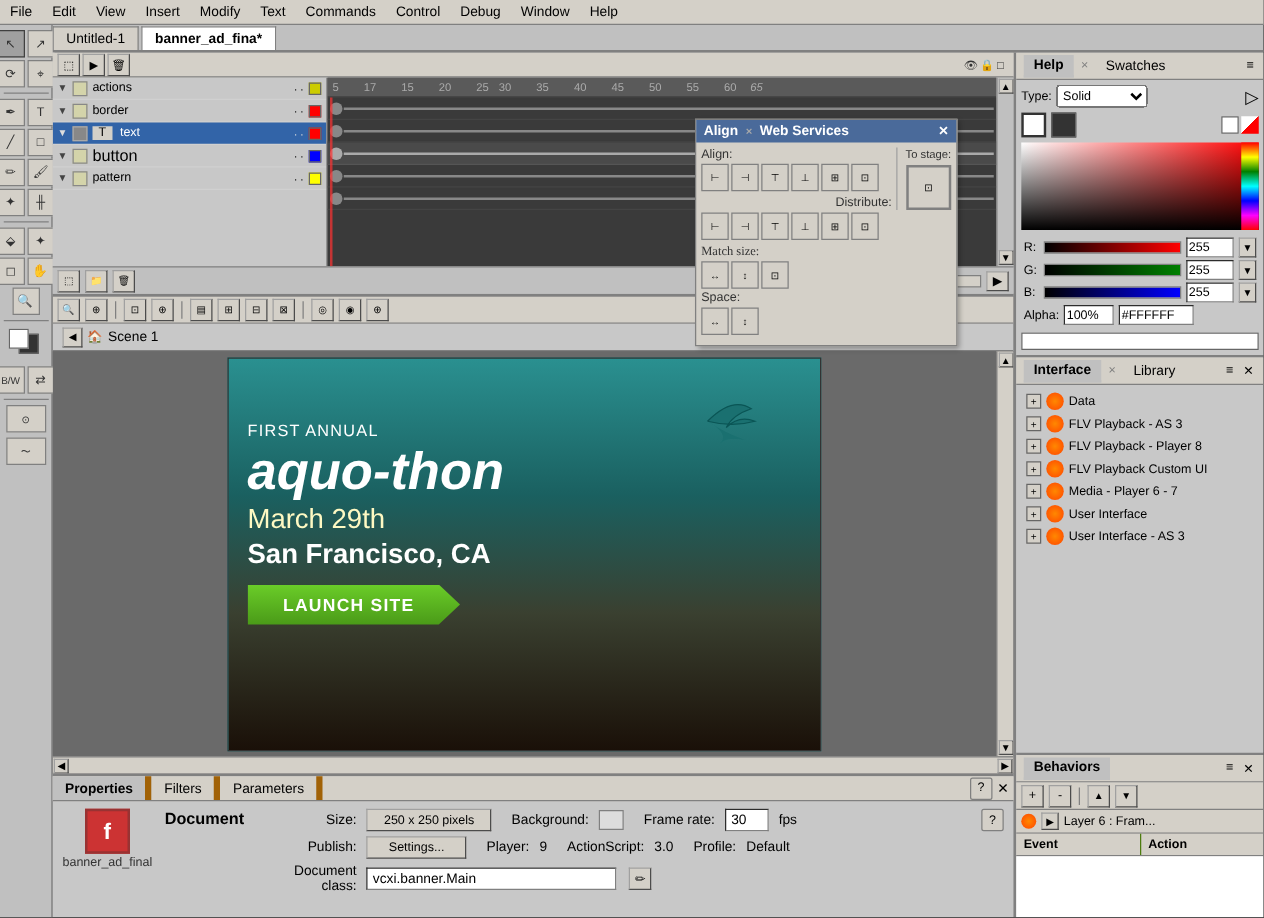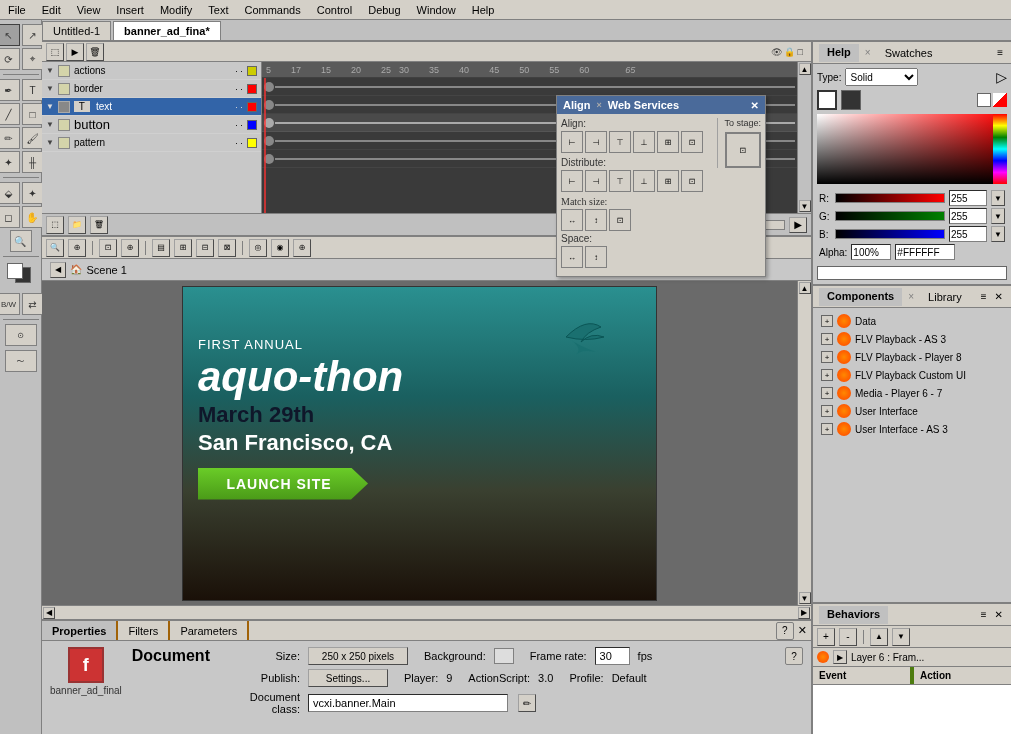--- a/index.html
+++ b/index.html
@@ -26,21 +26,21 @@
     .layer-color { width: 10px; height: 10px; border: 1px solid #666; flex-shrink: 0; }
 
     
     .right-panel { width: 200px; background: #c8c8c8; border-left: 2px solid #808080; display: flex; flex-direction: column; flex-shrink: 0; }
     .panel-header { background: #d4d0c8; height: 22px; display: flex; align-items: center; padding: 0 6px; gap: 4px; border-bottom: 1px solid #808080; font-size: 11px; }
     .panel-tab { padding: 2px 8px; font-size: 11px; cursor: pointer; background: #d4d0c8; }
     .panel-tab.active { background: #c0c0c0; font-weight: bold; border-bottom: 2px solid #c0c0c0; }
     .comp-item { display: flex; align-items: center; gap: 4px; padding: 2px 4px; font-size: 10px; cursor: pointer; }
     .comp-expand { width: 12px; height: 12px; border: 1px solid #666; background: #d4d0c8; display: flex; align-items: center; justify-content: center; font-size: 8px; cursor: pointer; flex-shrink: 0; }
     .comp-icon { width: 14px; height: 14px; background: radial-gradient(circle, #ff8800, #ff4400); border-radius: 50%; flex-shrink: 0; }
-    .bottom-tab { padding: 2px 10px; font-size: 11px; cursor: pointer; border-right: 2px solid #a16207; height: 100%; display: flex; align-items: center; }
+    .bottom-tab { padding: 2px 10px; font-size: 11px; cursor: pointer; border-right: 5px solid #a16207; height: 100%; display: flex; align-items: center; }
     .bottom-tab.active { background: #c0c0c0; font-weight: bold; }
     .field-row { display: flex; align-items: center; gap: 8px; font-size: 11px; }
     .field-label { width: 80px; text-align: right; }
     .field-input { height: 18px; font-size: 11px; padding: 1px 4px; border: 1px inset #808080; }
     .question-btn { width: 18px; height: 18px; background: #d4d0c8; border: 1px solid #808080; display: flex; align-items: center; justify-content: center; font-size: 10px; cursor: pointer; border-radius: 2px; }
 
     
     .floating-panel { position: absolute; background: #d4d0c8; border: 1px solid #808080; box-shadow: 2px 2px 4px rgba(0,0,0,0.3); z-index: 100; }
     .float-header { background: #4a6a9a; color: white; height: 18px; display: flex; align-items: center; padding: 0 6px; font-size: 11px; font-weight: bold; cursor: move; gap: 4px; }
     .float-close { margin-left: auto; cursor: pointer; font-size: 10px; color: white; }
@@ -209,21 +209,21 @@
                   <span style="color:#aaa; font-size:9px; margin-right:20px;">17</span>
                   <span style="color:#aaa; font-size:9px; margin-right:20px;">15</span>
                   <span style="color:#aaa; font-size:9px; margin-right:20px;">20</span>
                   <span style="color:#aaa; font-size:9px; margin-right:8px;">25</span>
                   <span style="color:#aaa; font-size:9px; margin-right:20px;">30</span>
                   <span style="color:#aaa; font-size:9px; margin-right:20px;">35</span>
                   <span style="color:#aaa; font-size:9px; margin-right:20px;">40</span>
                   <span style="color:#aaa; font-size:9px; margin-right:20px;">45</span>
                   <span style="color:#aaa; font-size:9px; margin-right:20px;">50</span>
                   <span style="color:#aaa; font-size:9px; margin-right:20px;">55</span>
-                  <span style="color:#aaa; font-size:9px; margin-right:36px;text-align:center;">60</span>
+                  <span style="color:#aaa; font-size:9px; margin-right:11px;text-align:center;">60</span>
                   <span style="color:#aaa; font-size:9px; margin-right:20px;font-style:italic;">65</span>
                 </div>
 
                 <div style="flex:1; background:#3a3a3a; position:relative;">
 
                   <div style="height:18px; border-bottom:1px solid #444; display:flex; align-items:center; padding:0 2px; gap:1px;">
                     <div style="width:10px; height:10px; background:#888; border-radius:50%; flex-shrink:0;"></div>
                     <div style="flex:1; height:2px; background:#888;"></div>
                   </div>
                   <div style="height:18px; border-bottom:1px solid #444; display:flex; align-items:center; padding:0 2px; gap:1px;">
@@ -303,21 +303,21 @@
                   <div style="position:absolute; top:0; left:0; right:0; bottom:0; background:linear-gradient(180deg, #2a9090 0%, #1a6060 35%, #3a4030 65%, #1a1008 100%);"></div>
 
                   <svg style="position:absolute; right:50px; top:20px; width:80px; height:60px;" viewBox="0 0 80 60">
                     <path d="M 40 30 Q 60 10 75 20 Q 60 25 55 35 Q 65 25 78 30 Q 60 35 40 30" fill="#1a7070" stroke="#0a5555" stroke-width="1"></path>
                     <path d="M 40 30 Q 55 40 70 45 Q 55 42 50 48 Q 58 40 40 30" fill="#1a7070"></path>
                   </svg>
 
                   <div style="position:absolute; top:15px; left:15px; right:5px;">
                     <p style="color:white; font-size:13px; font-weight:normal; letter-spacing:1px; margin-bottom:4px;margin-top:35px;">FIRST ANNUAL</p>
                     <p style="color:white; font-size:42px; font-weight:bold; line-height:1; margin-bottom:4px; font-style:italic;">aquo-thon</p>
-                    <p style="color:#0f172a; font-size:22px; font-weight:bold; margin-bottom:2px;">March 29th</p>
+                    <p style="color:#fef9c3; font-size:22px; font-weight:normal; margin-bottom:2px;">March 29th</p>
                     <p style="color:white; font-size:22px; font-weight:bold; margin-bottom:12px;">San Francisco, CA</p>
                     
                     <div style="position:relative; display:inline-block;">
                       <div style="background:linear-gradient(180deg, #6acc28, #4a9a18); color:white; font-size:14px; font-weight:bold; padding:8px 24px 8px 16px; clip-path:polygon(0 0, 90% 0, 100% 50%, 90% 100%, 0 100%); width:170px; text-align:center; letter-spacing:1px;">LAUNCH SITE</div>
                     </div>
                   </div>
                 </div>
               </div>
 
               <div style="width:14px; background:#d4d0c8; border-left:1px solid #808080; display:flex; flex-direction:column;">
@@ -346,21 +346,21 @@
             <div style="display:flex; flex:1; padding:6px 8px; gap:10px; align-items:flex-start;">
 
               <div style="display:flex; flex-direction:column; align-items:center; gap:2px; flex-shrink:0;">
                 <div style="width:36px; height:36px; background:#cc3333; border:2px solid #993333; display:flex; align-items:center; justify-content:center;">
                   <span style="color:white; font-size:18px; font-weight:bold;">f</span>
                 </div>
                 <span style="font-size:10px; color:#333;text-align:center;">banner_ad_final</span>
               </div>
 
               <div style="display:flex; flex-direction:column; gap:2px; flex-shrink:0;">
-                <span style="font-size:16px; font-weight:bold;">Document</span>
+                <span style="font-size:13px; font-weight:bold;">Document</span>
               </div>
 
               <div style="display:flex; flex-direction:column; gap:4px; flex:1;">
                 <div class="field-row">
                   <span class="field-label">Size:</span>
                   <button class="btn-small" style="width:100px; height:18px;">250 x 250 pixels</button>
                   <span style="margin-left:8px;">Background:</span>
                   <div style="width:20px; height:16px; background:#ddd; border:1px solid #808080; cursor:pointer;"></div>
                   <span style="margin-left:8px;">Frame rate:</span>
                   <input type="text" class="field-input" value="30" style="width: 35px;">
@@ -451,21 +451,21 @@
                   <input type="text" style="width: 60px; height: 16px; font-size: 10px; padding: 1px; border: 1px inset rgb(128, 128, 128);" value="#FFFFFF">
                 </div>
               </div>
 
               <div style="width:100%; height:14px; background:white; border:1px solid #666; margin-top:4px;"></div>
             </div>
           </div>
 
           <div style="flex:1; border-bottom:2px solid #808080; display:flex; flex-direction:column; min-height:0;">
             <div class="panel-header">
-              <span class="panel-tab active">Components</span>
+              <span class="panel-tab active">Interface</span>
               <span style="color:#808080; font-size:10px; margin:0 2px;">×</span>
               <span class="panel-tab">Library</span>
               <div style="flex:1;"></div>
               <div style="cursor:pointer; font-size:10px; padding:0 2px;">≡</div>
               <div style="cursor:pointer; font-size:10px; padding:0 2px;">✕</div>
             </div>
             <div style="flex:1; overflow-y:auto; background:#c8c8c8; padding:4px;">
               <div class="comp-item">
                 <div class="comp-expand">+</div>
                 <div class="comp-icon"></div>
@@ -520,21 +520,21 @@
               <div class="icon-btn" style="font-size:8px;">▼</div>
             </div>
 
             <div style="display:flex; align-items:center; gap:4px; padding:2px 4px; font-size:10px; background:#d4d0c8; border-bottom:1px solid #808080;">
               <div class="comp-icon" style="width:12px; height:12px;"></div>
               <div class="icon-btn" style="font-size:8px; width:14px; height:14px;">▶</div>
               <span>Layer 6 : Fram...</span>
             </div>
 
             <div style="display:flex; background:#d4d0c8; border-bottom:1px solid #808080; height:18px; align-items:center;">
-              <div style="padding:0 6px; font-size:10px; font-weight:bold; border-right:4px solid #4d7c0f; flex:1; height:100%; display:flex; align-items:center;">Event</div>
+              <div style="padding:0 6px; font-size:10px; font-weight:bold; border-right:1px solid #4d7c0f; flex:1; height:100%; display:flex; align-items:center;">Event</div>
               <div style="padding:0 6px; font-size:10px; font-weight:bold; flex:1; height:100%; display:flex; align-items:center;">Action</div>
             </div>
 
             <div style="flex:1; background:#ffffff;"></div>
           </div>
 
         </div>
       </div>
     </div>
   </div>
@@ -557,21 +557,21 @@
             <div class="align-btn" title="Align left edges">⊢</div>
             <div class="align-btn" title="Align centers horizontally">⊣</div>
             <div class="align-btn" title="Align right edges">⊤</div>
             <div class="align-btn" title="Align top edges">⊥</div>
             <div class="align-btn" title="Align centers vertically">⊞</div>
             <div class="align-btn" title="Align bottom edges">⊡</div>
           </div>
         </div>
 
         <div style="margin-bottom:4px;">
-          <div style="font-size:10px; color:#333; margin-bottom:2px;">Distribute:</div>
+          <div style="font-size:10px; color:#333; margin-bottom:2px;text-align:right;">Distribute:</div>
           <div style="display:flex; gap:2px;">
             <div class="align-btn">⊢</div>
             <div class="align-btn">⊣</div>
             <div class="align-btn">⊤</div>
             <div class="align-btn">⊥</div>
             <div class="align-btn">⊞</div>
             <div class="align-btn">⊡</div>
           </div>
         </div>
 

